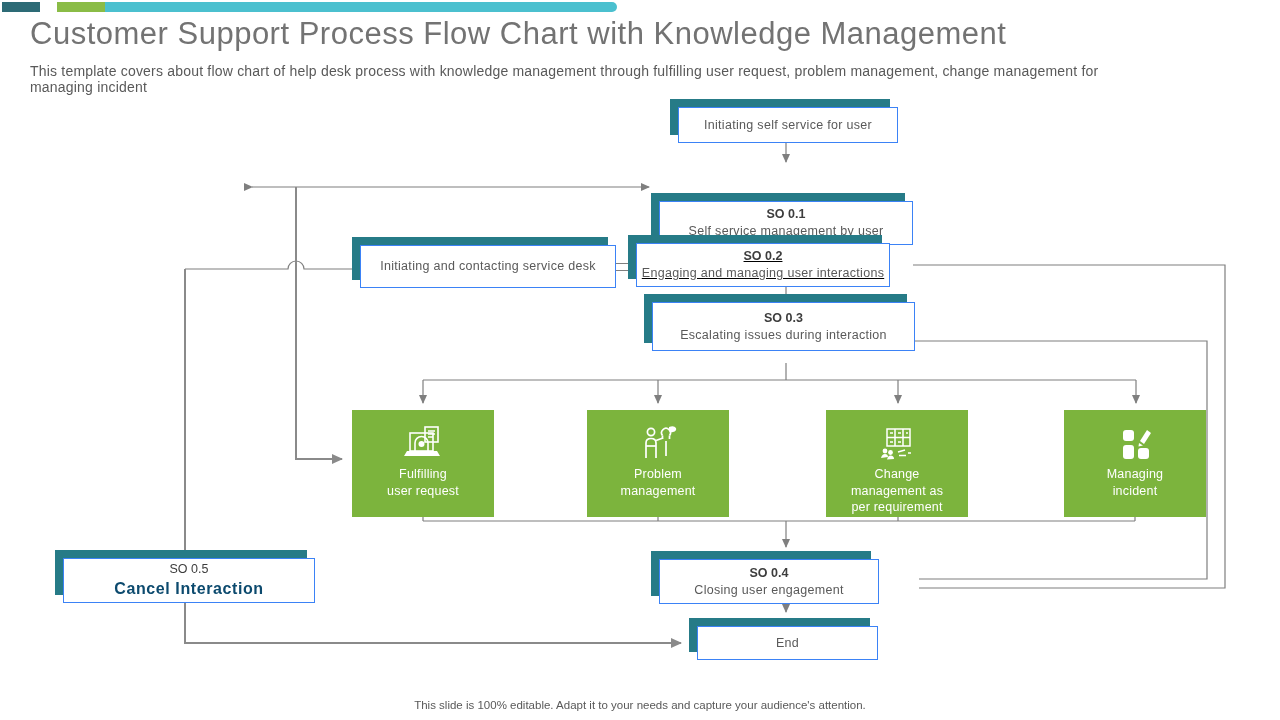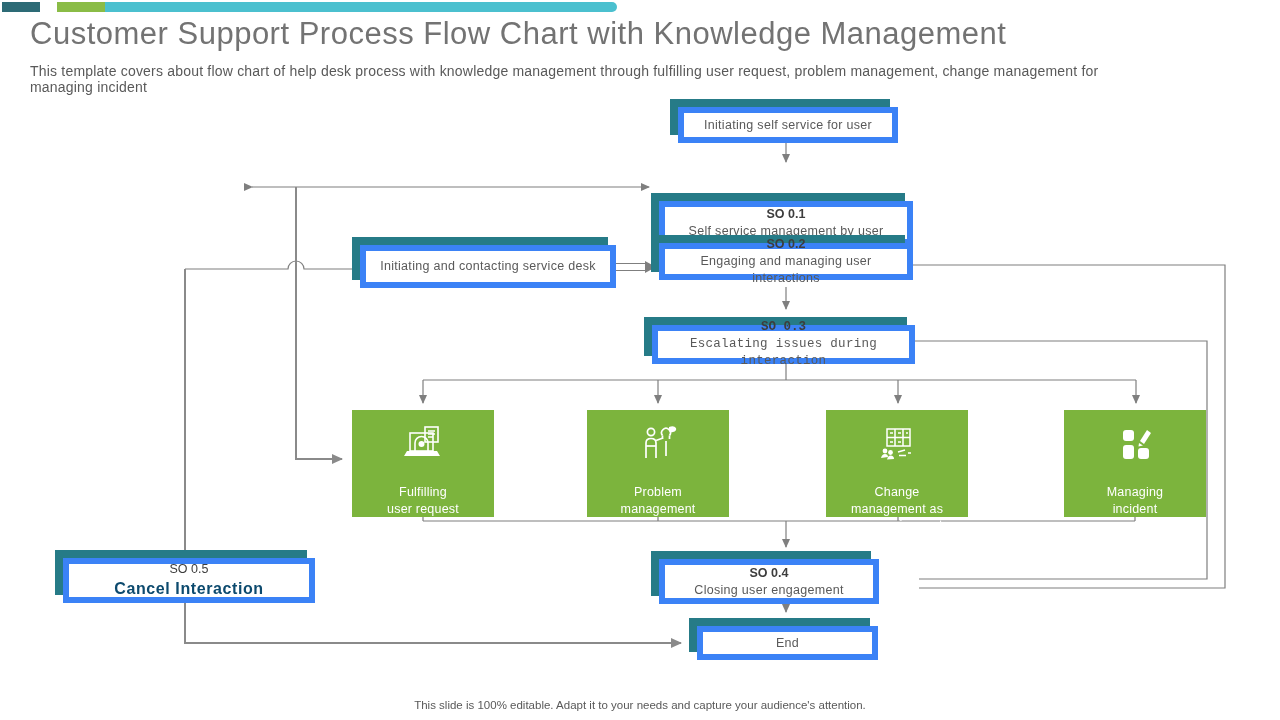--- a/index.html
+++ b/index.html
@@ -21,35 +21,35 @@
   .footer{
     position:absolute;left:0;right:0;top:699px;text-align:center;
     font-size:11.5px;color:#595959;
   }
   
   #wires{position:absolute;left:0;top:0;z-index:1;}
   
   .sbox{position:absolute;z-index:2;}
   .sbox .shadow{position:absolute;left:-8px;top:-8px;width:100%;height:100%;background:#267b87;}
   .sbox .face{
-    position:relative;width:100%;height:100%;background:#ffffff;border:6px solid #3b82f6;
+    position:relative;width:100%;height:100%;background:#ffffff;border:1px solid #3b82f6;
     box-sizing:border-box;display:flex;flex-direction:column;justify-content:center;align-items:center;
     text-align:center;line-height:1.35;
   }
   .code{font-size:12.5px;font-weight:bold;color:#3d3d3d;}
   .lbl{font-size:12.5px;color:#595959;letter-spacing:0.3px;}
   .lbl-big{font-size:16px;font-weight:bold;color:#0c4a6e;letter-spacing:0.6px;}
   
   .gbox{
     position:absolute;z-index:2;width:142px;height:107px;background:#7cb43d;color:#ffffff;
     display:flex;flex-direction:column;align-items:center;justify-content:flex-start;
     text-align:center;
   }
   .gbox .gicon{margin-top:14px;height:42px;display:flex;align-items:center;justify-content:center;}
-  .gbox .glabel{font-size:12.5px;line-height:1.32;margin-top:18px;letter-spacing:0.2px;}
+  .gbox .glabel{font-size:12.5px;line-height:1.32;margin-top:0;letter-spacing:0.2px;}
   .gline{display:block;}
   
   .kcircle{
     position:absolute;left:114px;top:123px;width:132px;height:132px;border-radius:50%;
     background:#7cb43d;z-index:2;color:#ffffff;display:flex;flex-direction:column;
     align-items:center;justify-content:flex-start;text-align:center;
   }
   .kcircle .ktop{margin-top:15px;font-size:12.5px;font-weight:bold;letter-spacing:1px;}
   .kcircle .kicon{margin-top:1px;height:38px;}
   .kcircle .klabel{font-size:15.5px;font-weight:bold;line-height:1.25;letter-spacing:0.4px;}
@@ -122,36 +122,36 @@
   </div>
 
   <div class="sbox" style="left:659px;top:170px;width:254px;height:44px;margin-top:31px;">
     <div class="shadow"></div>
     <div class="face">
       <span class="code">SO 0.1</span>
       <span class="lbl">Self service management by user</span>
     </div>
   </div>
 
-  <div class="sbox" style="left:659px;top:243px;width:254px;height:37px;">
+  <div class="sbox" style="left:636px;top:243px;width:254px;height:44px;text-decoration:underline;">
     <div class="shadow"></div>
     <div class="face">
       <span class="code">SO 0.2</span>
       <span class="lbl">Engaging and managing user interactions</span>
     </div>
   </div>
 
   <div class="sbox" style="left:360px;top:245px;width:256px;height:43px;">
     <div class="shadow"></div>
     <div class="face">
         <span class="lbl">Initiating and contacting service desk</span>
       </div>
   </div>
 
-  <div class="sbox" style="left:652px;top:325px;width:263px;height:39px;font-family:Liberation Mono, monospace;">
+  <div class="sbox" style="left:652px;top:302px;width:263px;height:49px;">
     <div class="shadow"></div>
     <div class="face">
       <span class="code">SO 0.3</span>
       <span class="lbl">Escalating issues during interaction</span>
     </div>
   </div>
 
   <div class="sbox" style="left:63px;top:558px;width:252px;height:45px;">
     <div class="shadow"></div>
     <div class="face">

